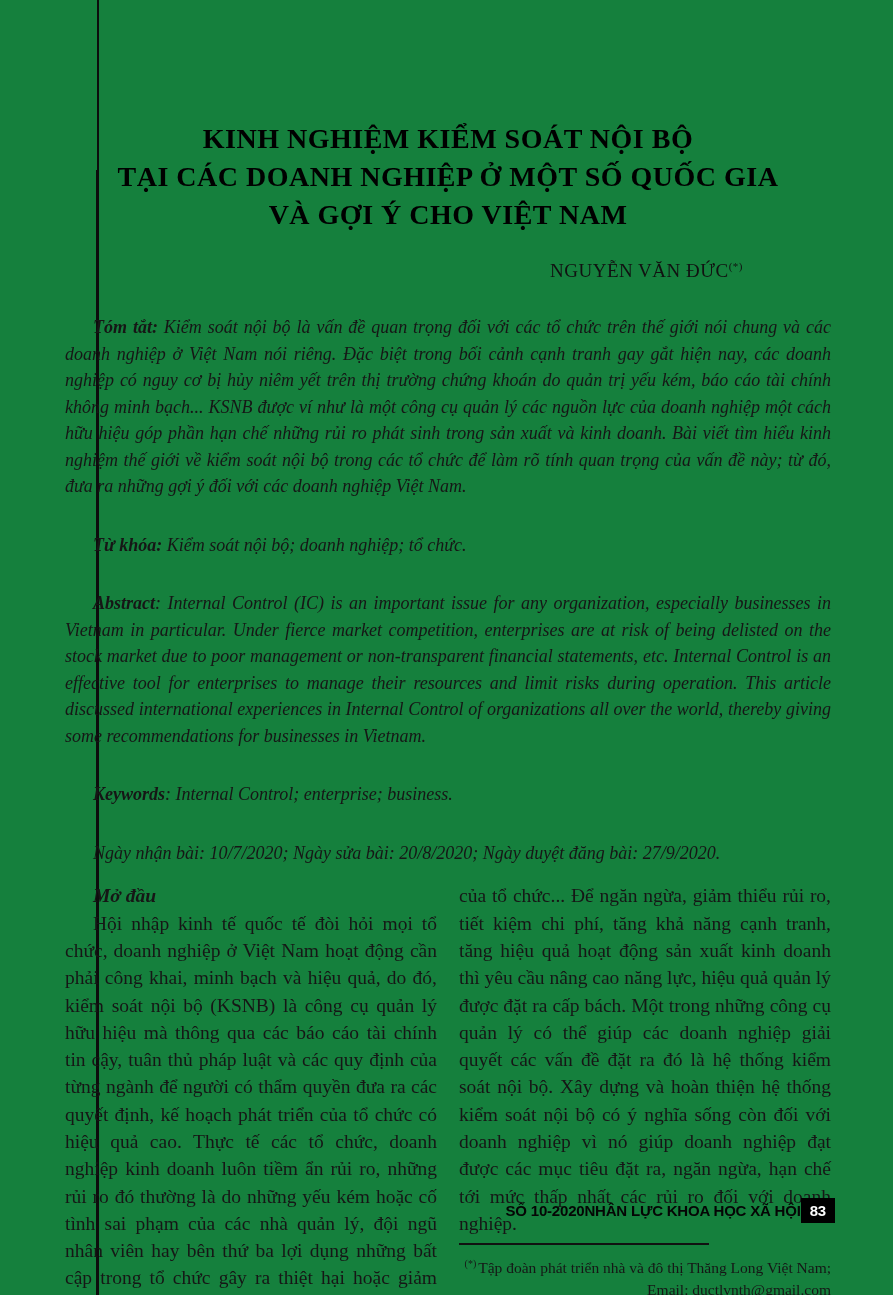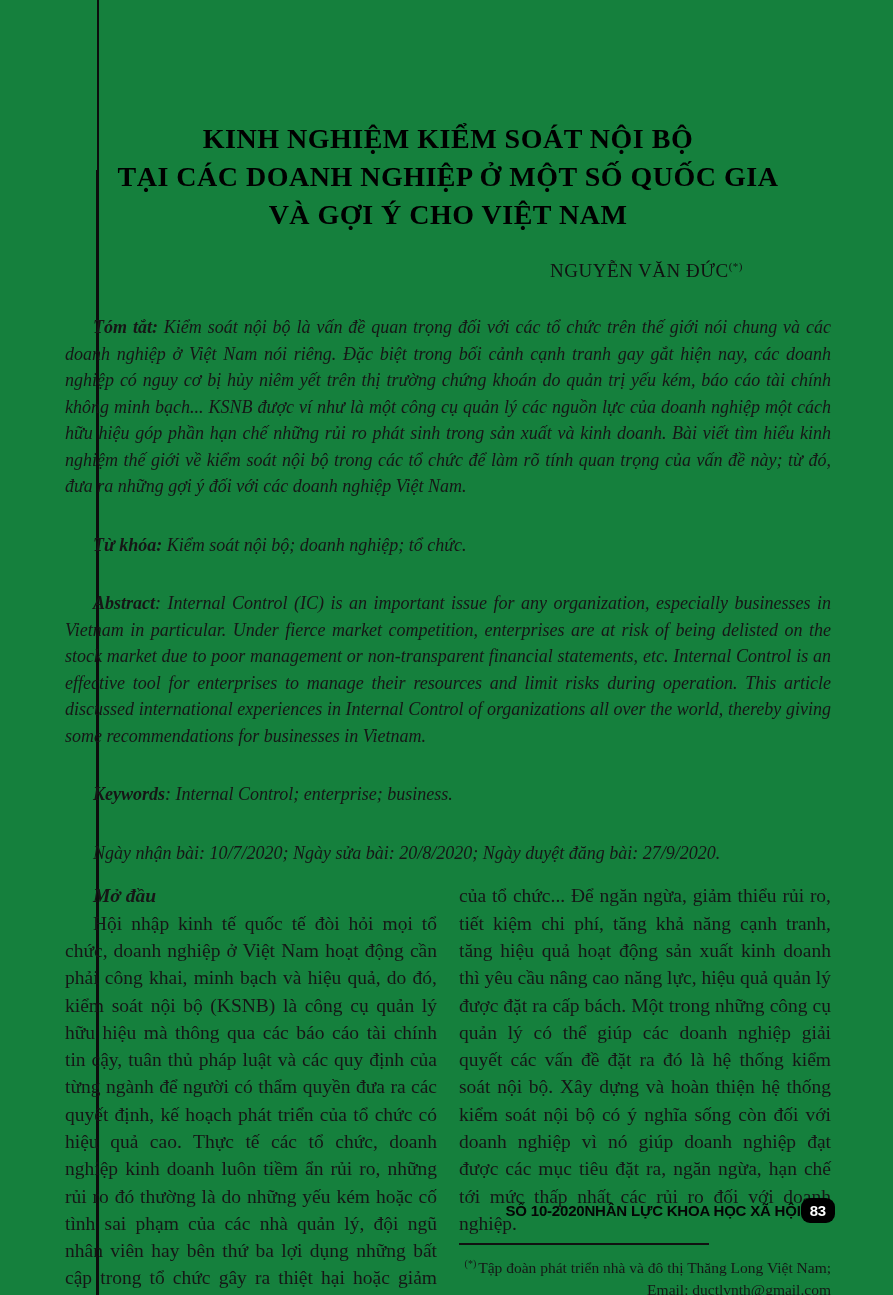--- a/index.html
+++ b/index.html
@@ -100,21 +100,20 @@
     letter-spacing: -0.2px;
     color: #050505;
   }
   .footer-right { display: flex; align-items: center; }
   .pagebox {
     display: inline-block;
     background: #000;
     color: #fff;
     padding: 4px 9px;
     font-size: 15px;
-    border-radius: 9px;
   }
 </style>
 </head>
 <body>
 
 <div class="page">
 
   <div class="scanline"></div>
   <div class="scanline-thick"></div>
 

